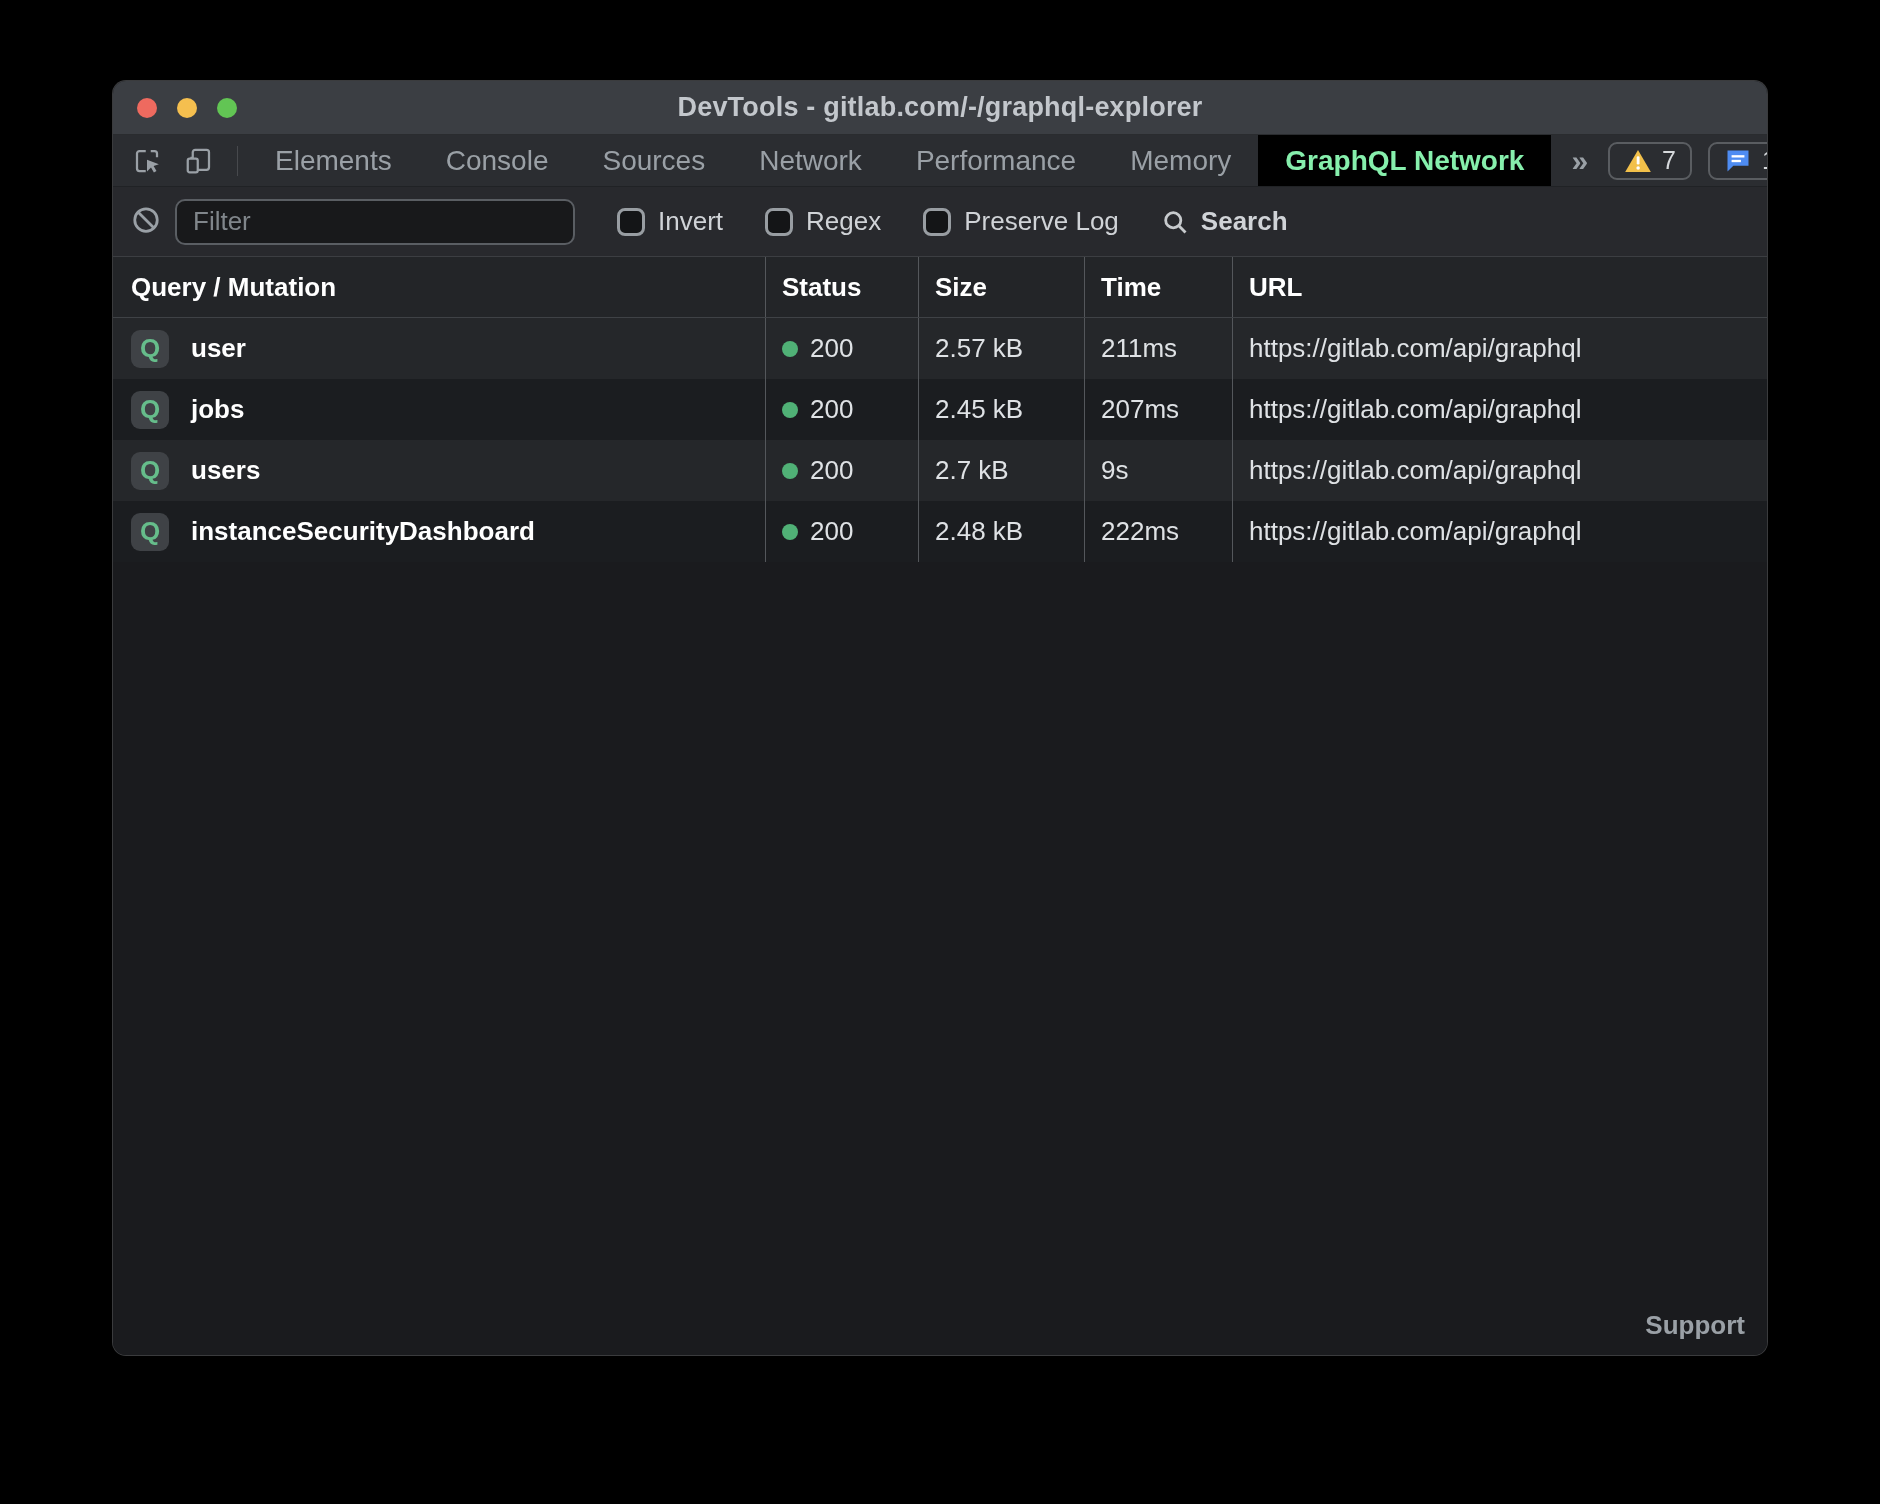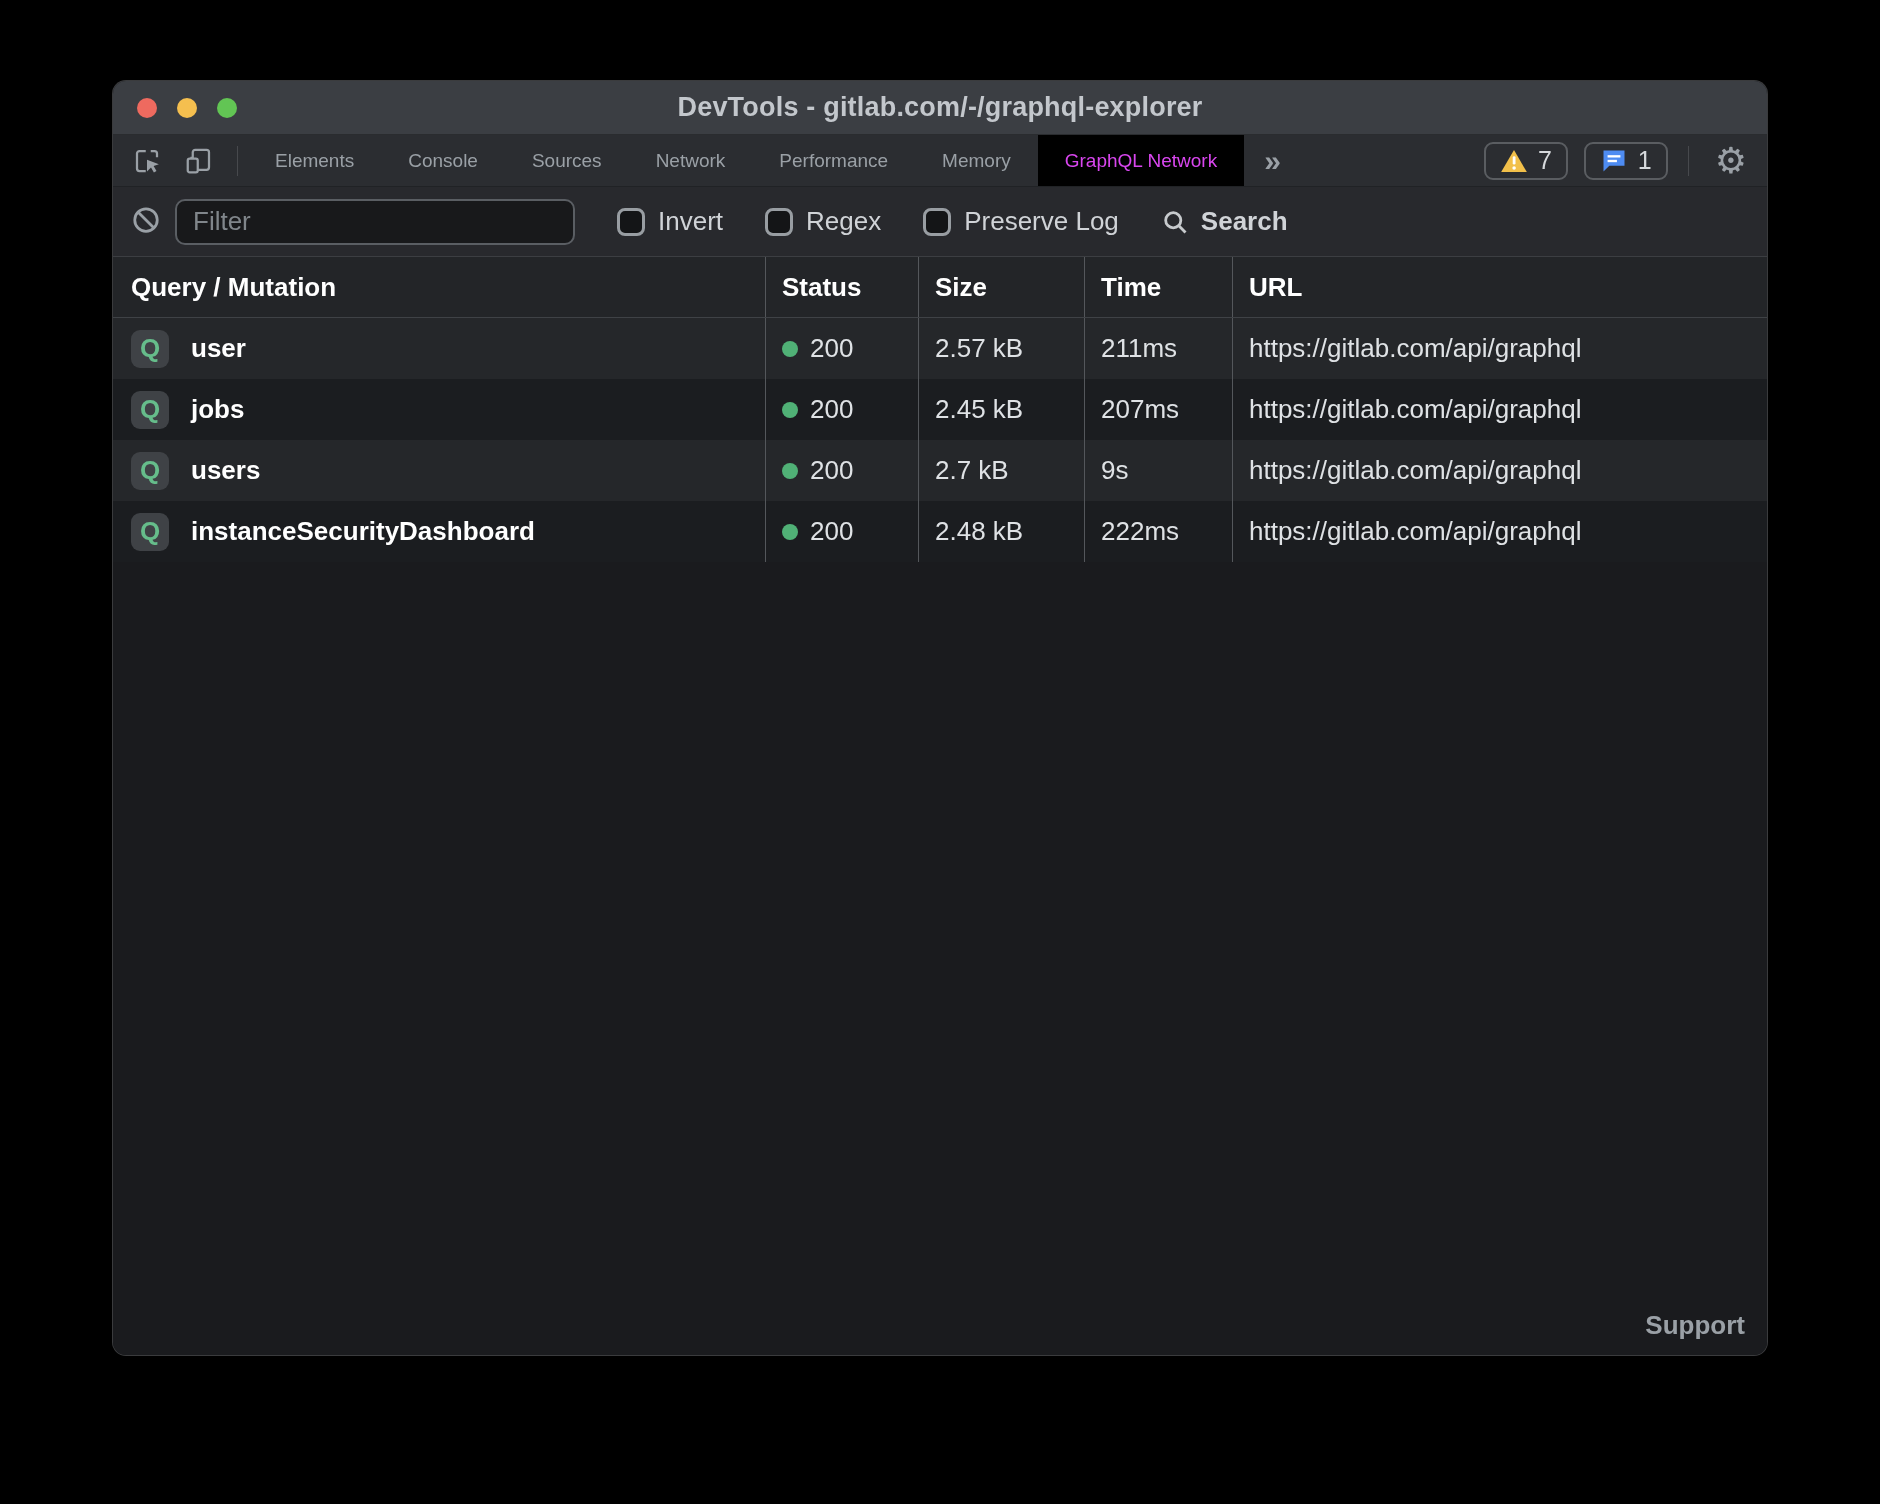--- a/index.html
+++ b/index.html
@@ -25,23 +25,23 @@
 
   
   .tabbar { height:52px; flex:0 0 52px; background:#2b2d31; display:flex; align-items:stretch;
             border-bottom:1px solid #202225; }
   .tool-icons { display:flex; align-items:center; padding-left:16px; gap:16px; }
   .icon-btn { width:36px; height:36px; display:flex; align-items:center; justify-content:center;
               border-radius:6px; }
   .icon-btn svg { stroke:#9aa0a6; fill:none; stroke-width:1.8; }
   .vsep { width:1px; height:30px; background:#47494d; align-self:center; margin:0 10px 0 4px; }
   .tabs { display:flex; align-items:stretch; }
-  .tab { display:flex; align-items:center; padding:0 27px; color:#9aa0a6; font-size:19px;
+  .tab { display:flex; align-items:center; padding:0 27px; color:#9aa0a6; font-size:28px;
          white-space:nowrap; cursor:default; }
-  .tab.active { background:#000; color:#d946ef; }
+  .tab.active { background:#000; color:#86efac;font-weight:bold; }
   .more-tabs { display:flex; align-items:center; padding:0 20px; color:#9aa0a6; font-size:30px;
                font-weight:700; }
   .tabbar-right { margin-left:auto; display:flex; align-items:center; gap:16px; padding-right:20px; }
   .badge-btn { display:flex; align-items:center; gap:10px; height:38px; padding:0 14px;
                border:2px solid #5a5d61; border-radius:9px; color:#d6d9dc; font-size:25px; }
   .gear { color:#9aa0a6; font-family:"DejaVu Sans", sans-serif; font-size:36px; line-height:36px; }
 
   
   .filterbar { height:70px; flex:0 0 70px; background:#28292d; display:flex; align-items:center;
                padding:0 18px; border-bottom:1px solid #3c3e42; }

